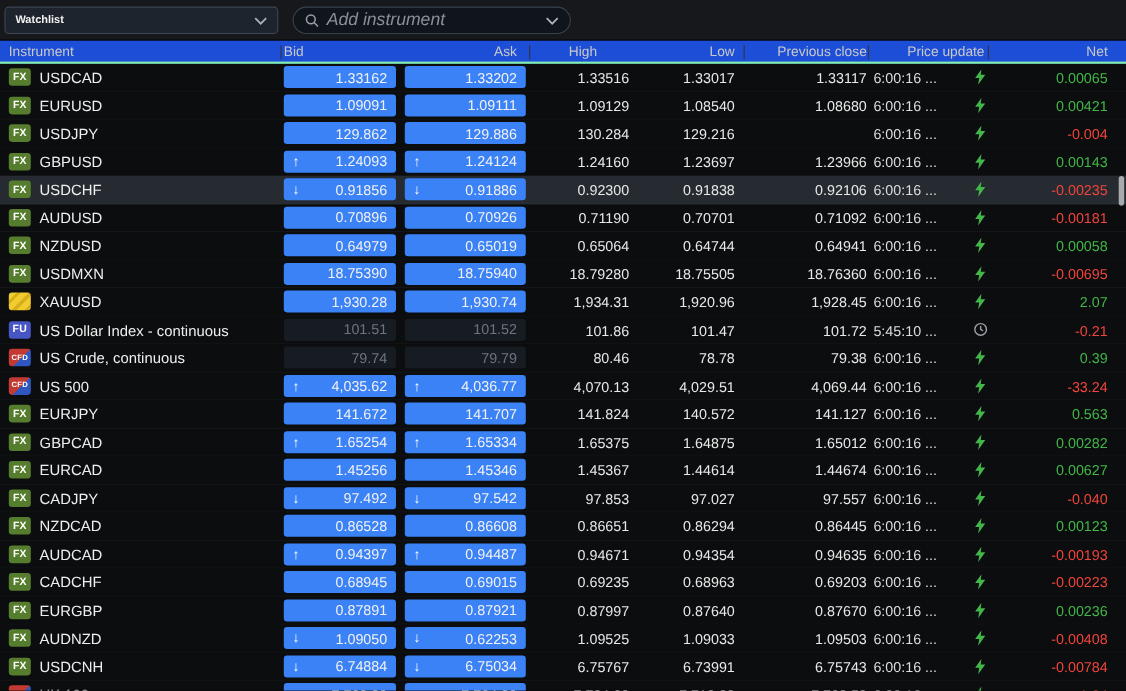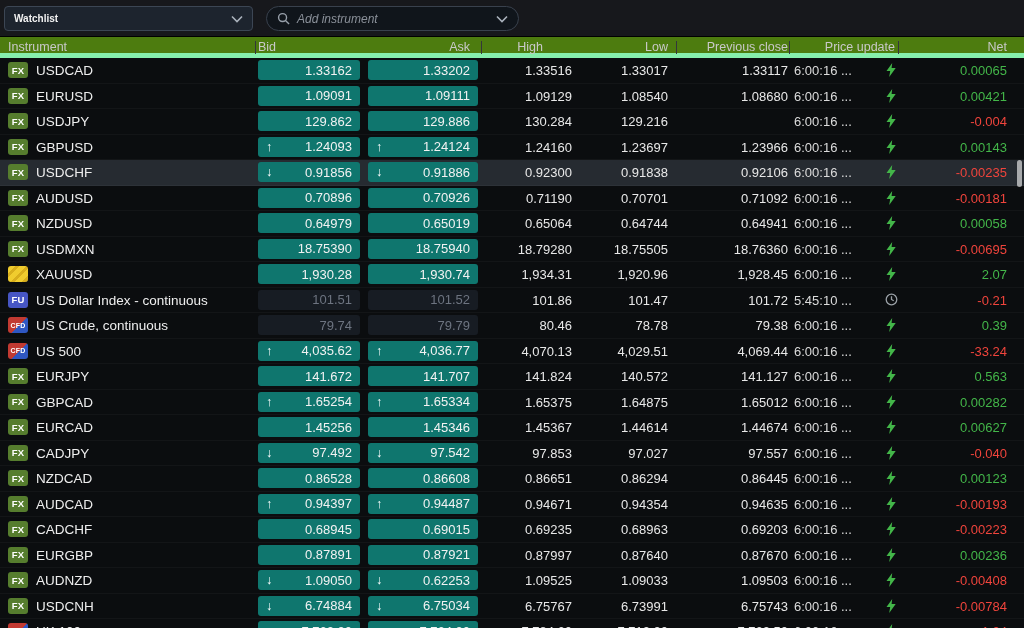--- a/index.html
+++ b/index.html
@@ -5,25 +5,25 @@
   * { margin:0; padding:0; box-sizing:border-box; }
   html,body { width:1024px; height:628px; overflow:hidden; background:#000; }
   body { font-family:"Liberation Sans","DejaVu Sans",sans-serif; -webkit-font-smoothing:antialiased; }
   .app { position:relative; width:1024px; height:628px; background:#0b0d0f; }
 
   
   .topbar { position:absolute; top:0; left:0; width:100%; height:37px; background:#17181c; border-bottom:1px solid #000; }
   .wl-select { position:absolute; left:4px; top:6px; width:249px; height:25px; background:#1d242e; border:1px solid #3d4document654; border:1px solid #3c4654; border-radius:4px; display:flex; align-items:center; padding:0 9px; cursor:pointer; }
   .wl-select .lbl { color:#f2f2f2; font-size:10px; font-weight:bold; flex:1; }
   .search { position:absolute; left:266px; top:6px; width:253px; height:25px; background:#10151b; border:1px solid #39414d; border-radius:13px; display:flex; align-items:center; padding:0 10px; }
-  .search .ph { color:#8a9099; font-size:12px; font-style:italic; flex:1; margin-left:7px; }
+  .search .ph { color:#8a9099; font-size:16px; font-style:italic; flex:1; margin-left:7px; }
   .chev { flex:0 0 auto; display:block; }
 
   
-  .thead { position:absolute; top:37px; left:0; width:100%; height:21px; background:#4d7c0f; border-bottom:5px solid #86efac; }
+  .thead { position:absolute; top:37px; left:0; width:100%; height:21px; background:#1d4ed8; border-bottom:2px solid #86efac; }
   .thead .hc { position:absolute; top:0; height:21px; line-height:21px; font-size:12.5px; color:#c9c9c9; }
   .h-instrument { left:8px; }
   .h-bid  { left:258px; width:102px; text-align:left; padding-right:8px; }
   .h-ask  { left:368px; width:110px; text-align:right; padding-right:8px; }
   .h-high { left:488px; width:84px;  text-align:center; }
   .h-low  { left:590px; width:78px;  text-align:right; }
   .h-prev { left:680px; width:108px; text-align:right; }
   .h-upd  { left:790px; width:105px; text-align:right; }
   .h-net  { left:900px; width:107px; text-align:right; }
   .hdiv { position:absolute; top:4px; width:1px; height:13px; background:#34363b; }
@@ -35,21 +35,21 @@
 
   .badge { position:absolute; left:8px; top:50%; transform:translateY(-50%); width:20px; height:16px; border-radius:3px;
            display:flex; align-items:center; justify-content:center; color:#fff; font-size:9.5px; font-weight:bold; letter-spacing:.2px; }
   .badge-fx  { background:#567d2e; }
   .badge-fu  { background:#4756c4; }
   .badge-cfd { background:linear-gradient(135deg,#c23a32 55%,#2f57c2 45%); font-size:7px; }
   .badge-gold{ background:repeating-linear-gradient(135deg,#f0cc2e 0 5px,#d8ae1c 5px 8px); }
 
   .name { position:absolute; left:36px; top:0; line-height:25.5px; font-size:13.5px; color:#eeeeee; white-space:nowrap; }
 
-  .cell { position:absolute; top:50%; transform:translateY(-50%); height:20px; background:#0f766e; border-radius:3px;
+  .cell { position:absolute; top:50%; transform:translateY(-50%); height:20px; background:#3b82f6; border-radius:3px;
           display:flex; align-items:center; justify-content:flex-end; padding-right:8px; cursor:pointer; }
   .cell.bid { left:258px; width:102px; }
   .cell.ask { left:368px; width:110px; }
   .cell .dir { position:absolute; left:8px; color:#fff; font-size:12.5px; font-weight:bold; }
   .cell .val { color:#f2f2f2; font-size:13px; }
   .row.dimmed .cell { background:#171c23; }
   .row.dimmed .cell .val { color:#6d7480; }
 
   .num { position:absolute; top:0; line-height:25.5px; font-size:13px; color:#e8e8e8; text-align:right; white-space:nowrap; }
   .high { left:488px; width:84px; }

